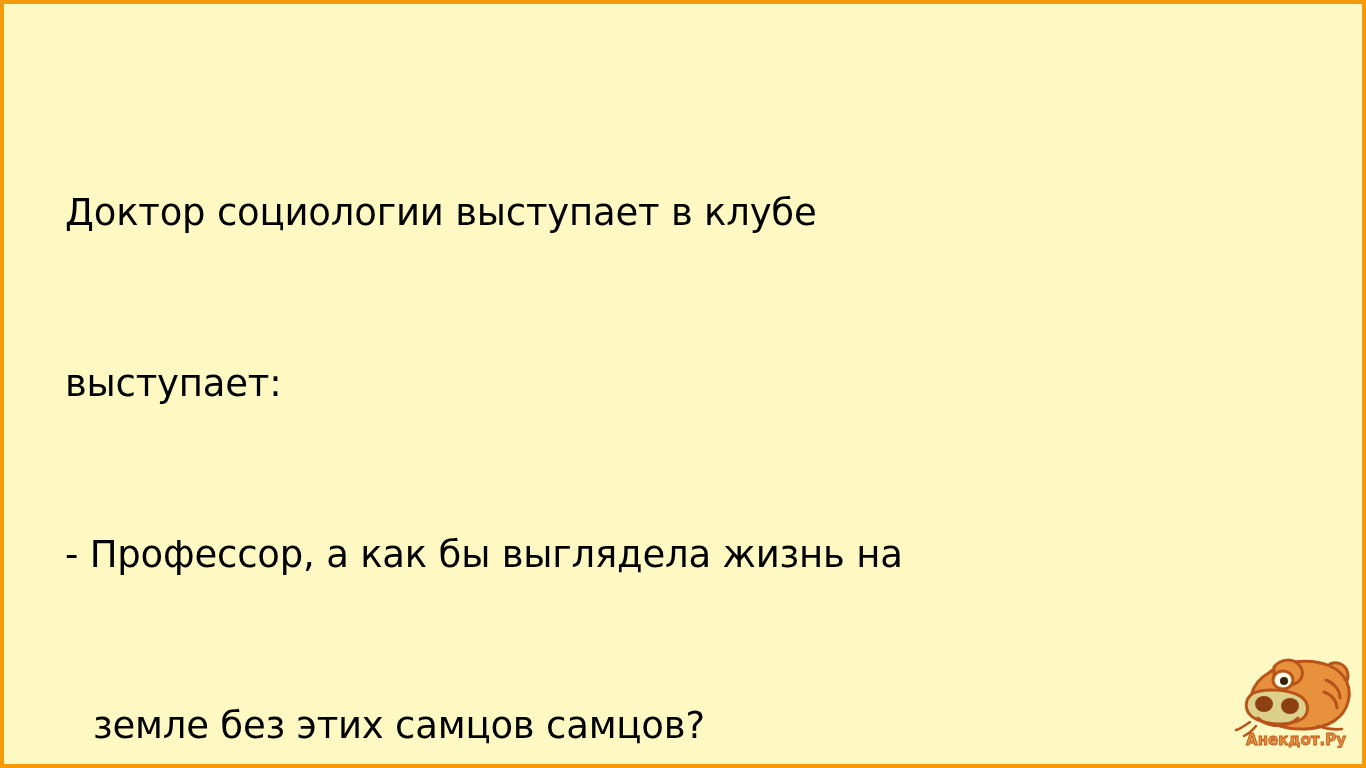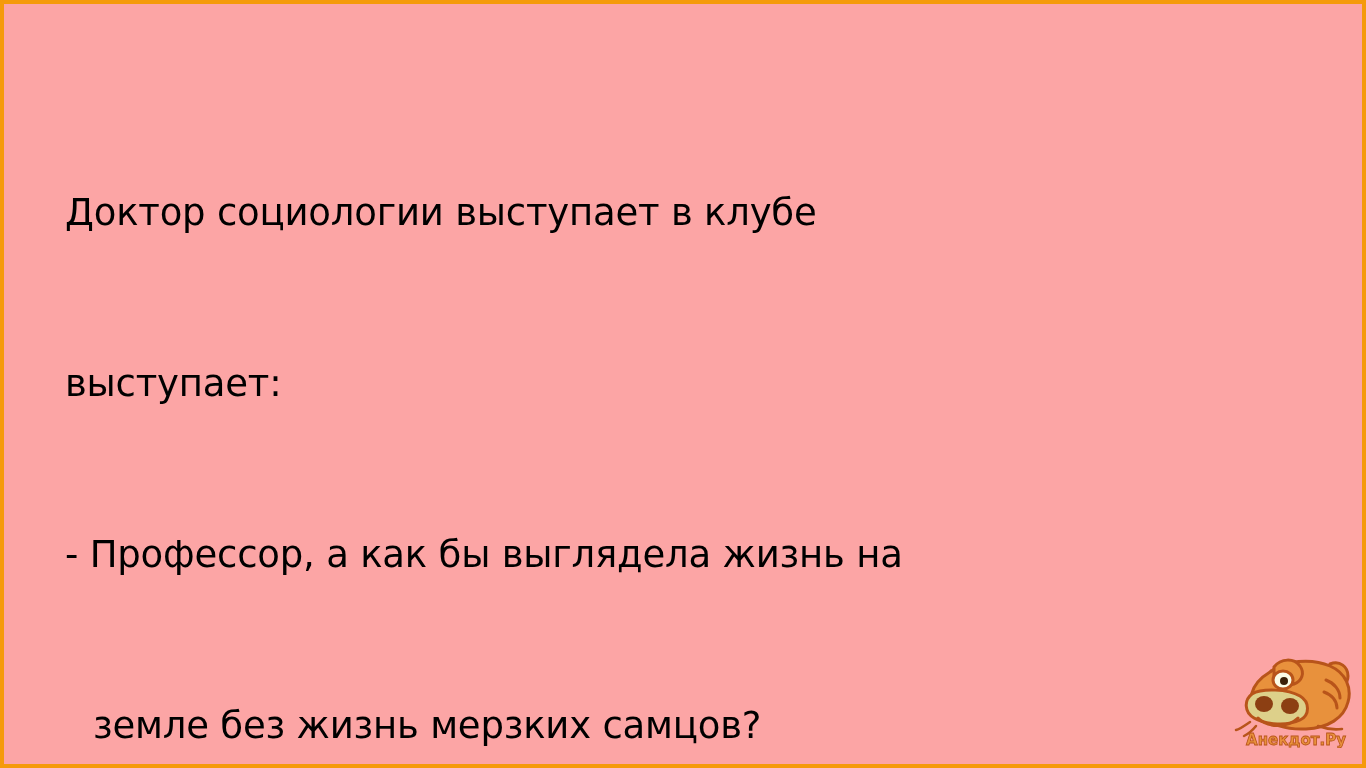--- a/index.html
+++ b/index.html
@@ -11,21 +11,21 @@
     height: 768px;
     background: #fbfce7;
     font-family: "DejaVu Sans", sans-serif;
     overflow: hidden;
   }
   #card {
     position: relative;
     box-sizing: border-box;
     width: 1366px;
     height: 768px;
-    background: #fca5a5;
+    background: #fef9c3;
     border: 4px solid #f59a0b;
     overflow: hidden;
   }
   #joke-text {
     position: absolute;
     left: 61px;
     top: 66px;
     width: 1180px;
     color: #000000;
     font-size: 37px;
@@ -56,21 +56,21 @@
 </style>
 </head>
 <body>
 
 <div id="card">
 
   <div id="joke-text">
     <span class="line">Доктор социологии выступает в клубе</span>
     <span class="line">выступает:</span>
     <span class="line">- Профессор, а как бы выглядела жизнь на</span>
-    <span class="line indent">земле без жизнь мерзких самцов?</span>
+    <span class="line indent">земле без этих самцов самцов?</span>
     
     
     
     
   </div>
 
   <div id="logo">
     <svg viewBox="0 0 124 98" xmlns="http://www.w3.org/2000/svg">
 
       <path d="M96 14 c10 -4 18 3 18 12 c0 8 -7 13 -14 11 c-7 -2 -10 -9 -8 -16 z" fill="#e8913c" stroke="#b8541a" stroke-width="3"></path>

